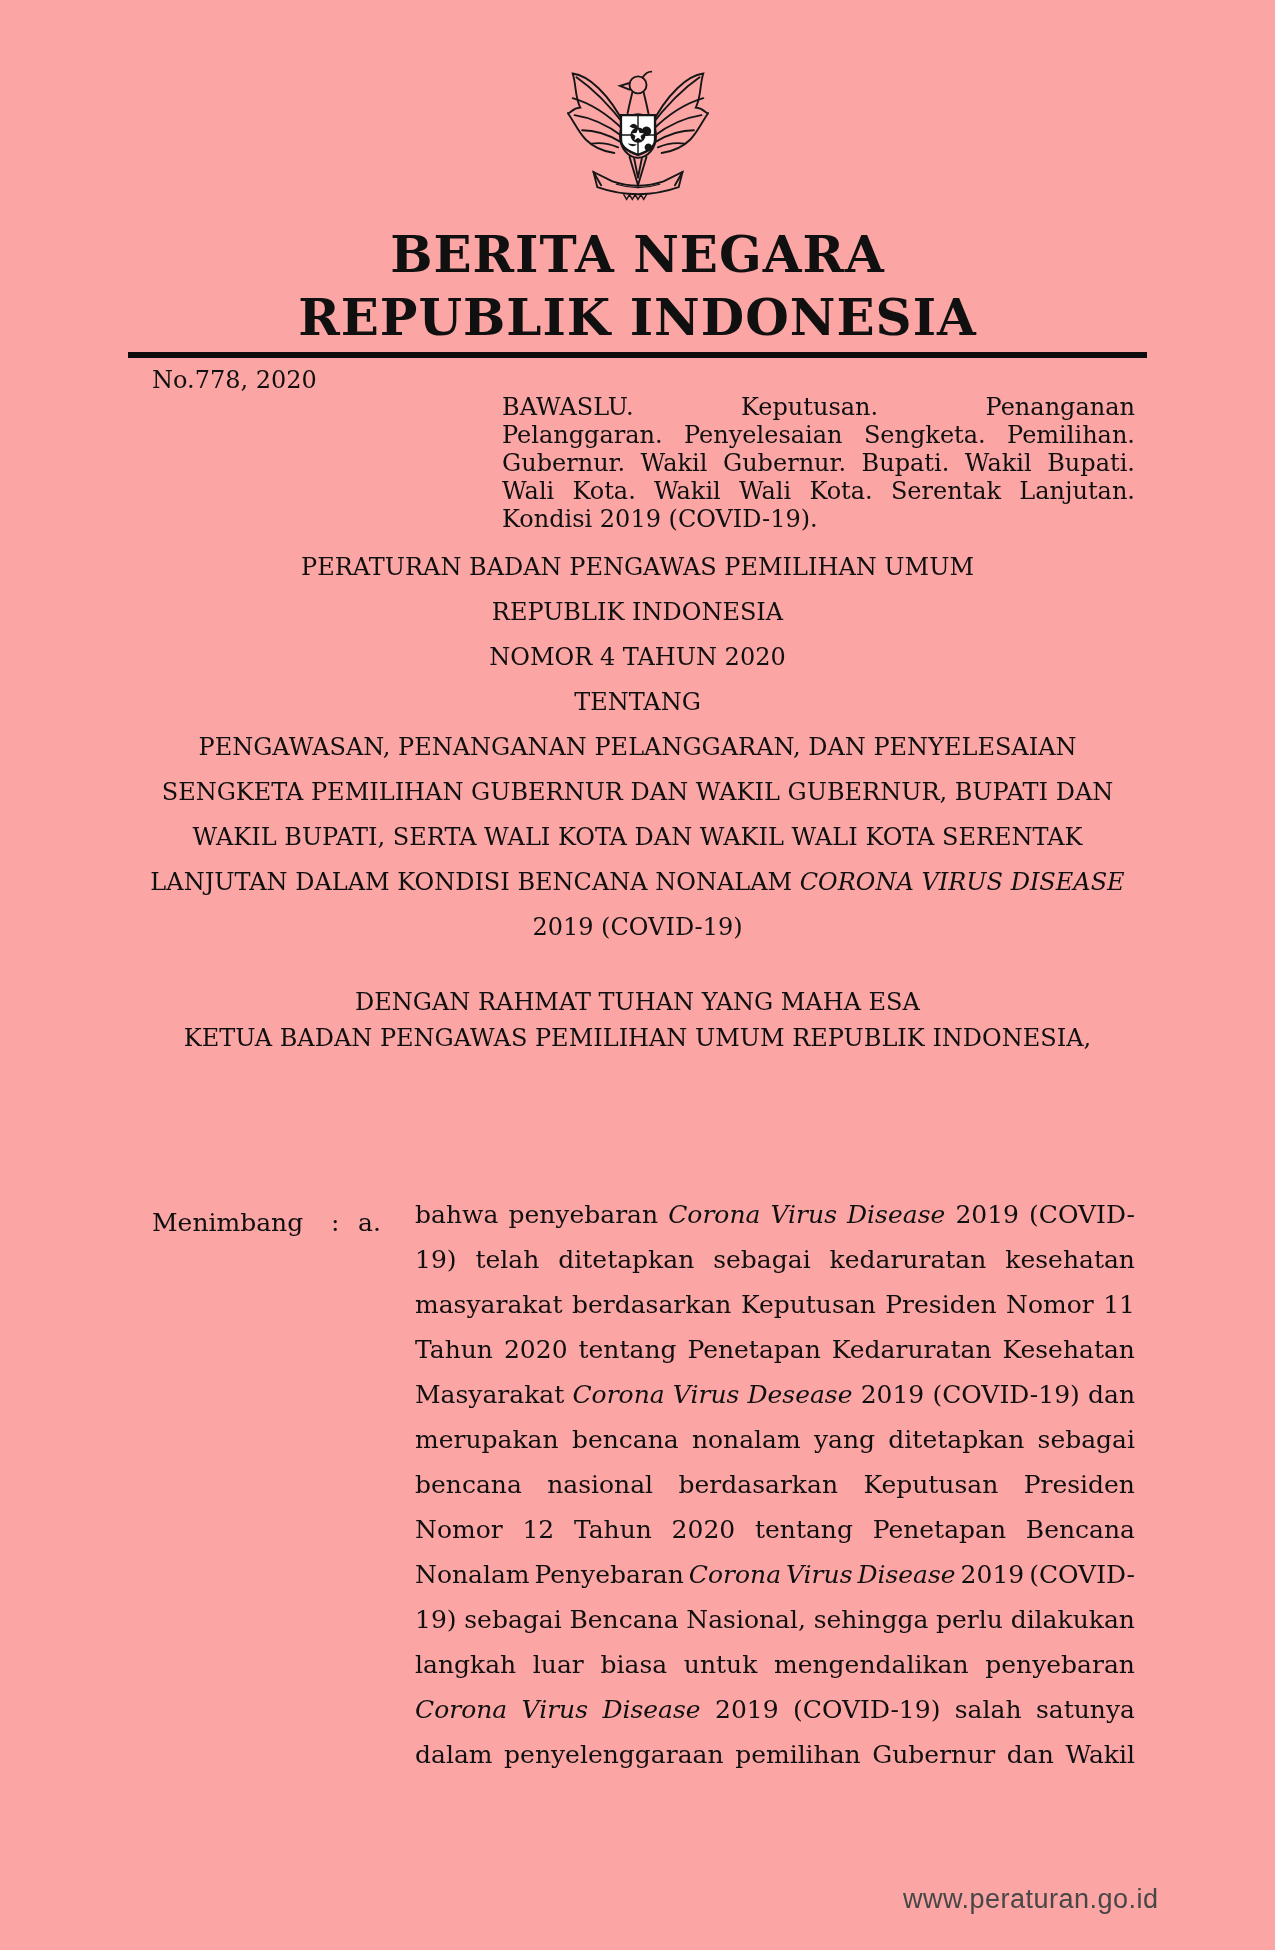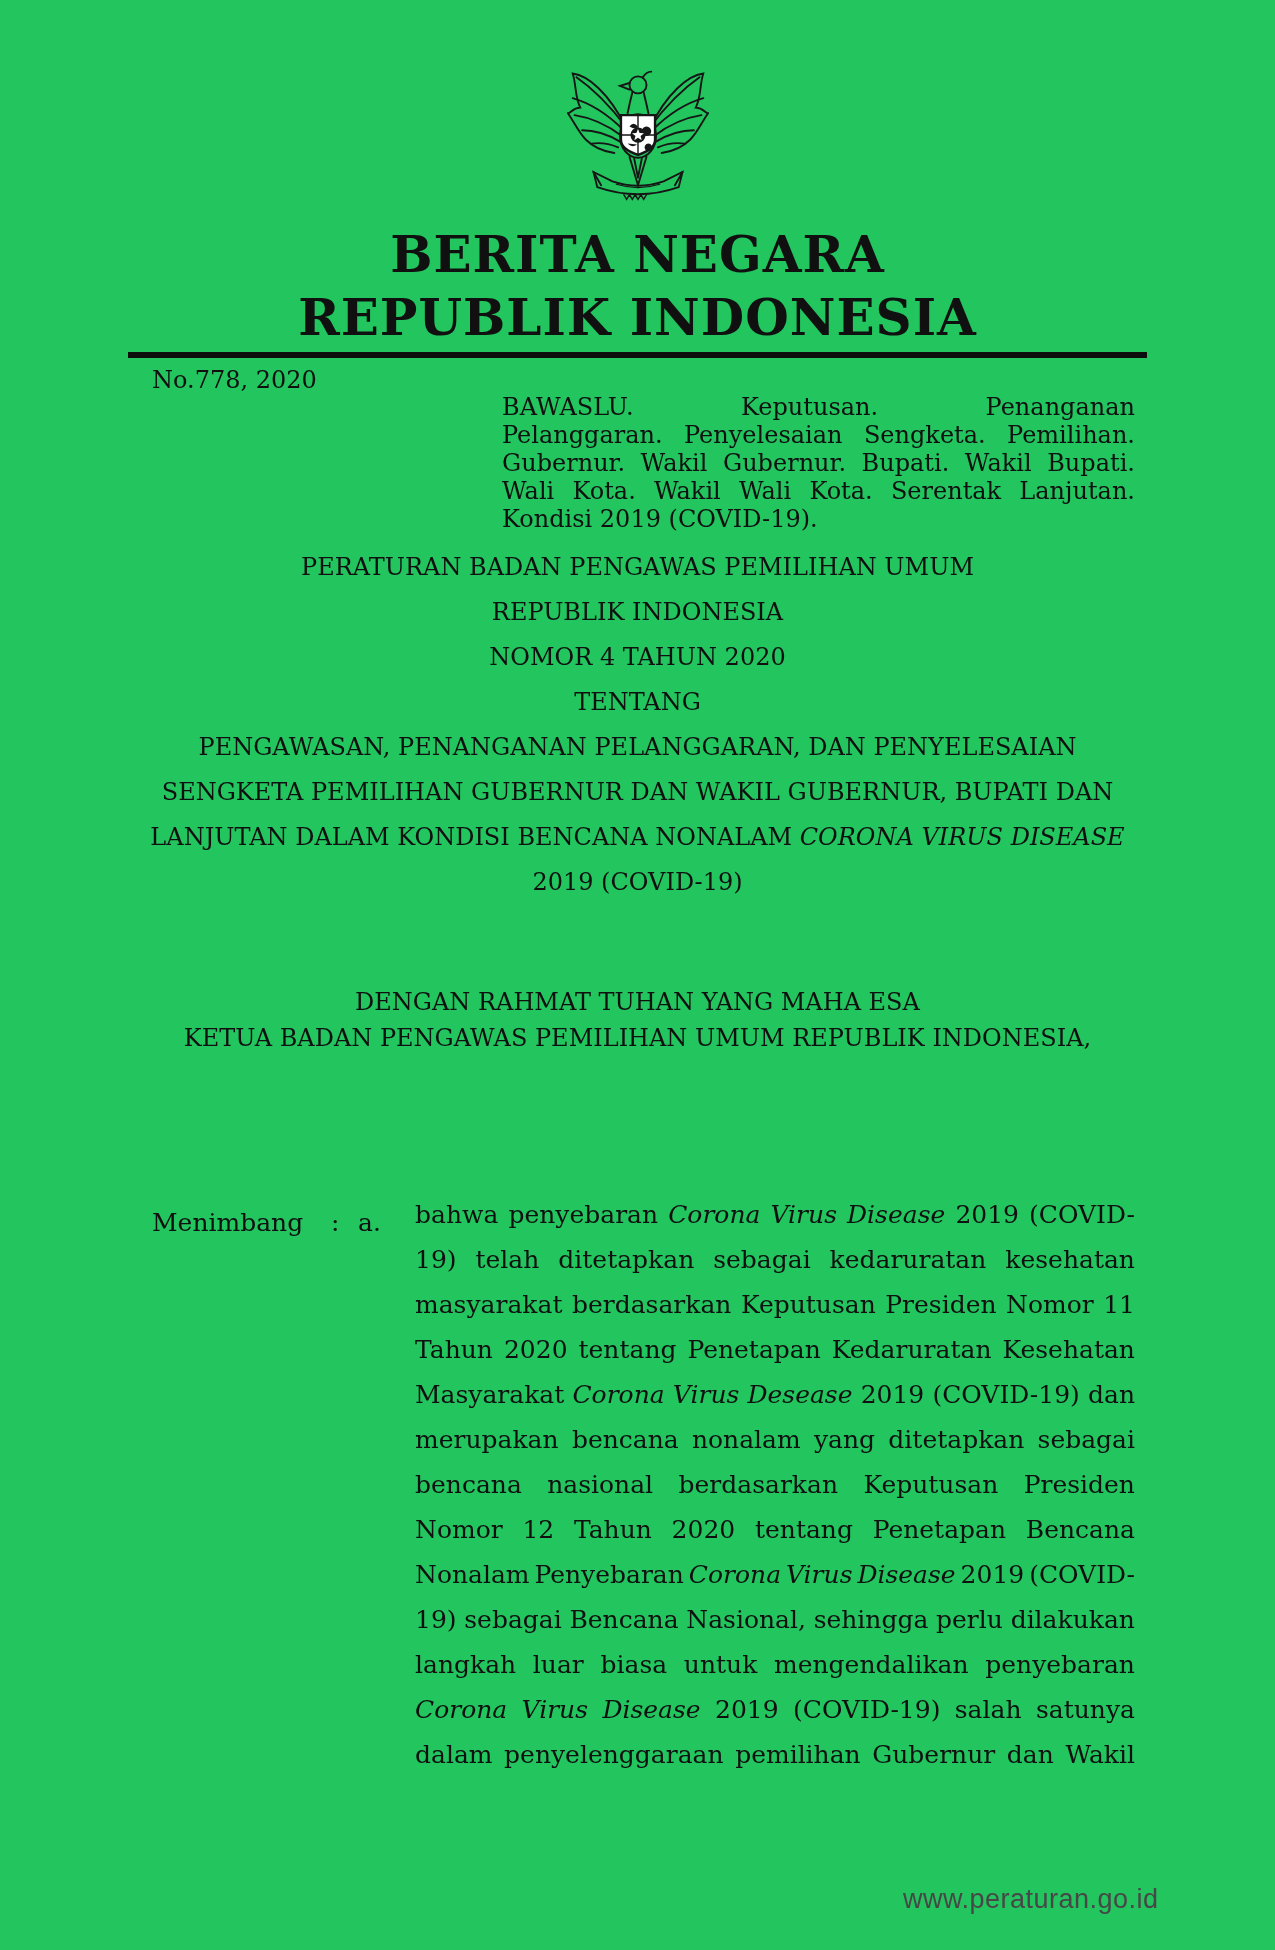--- a/index.html
+++ b/index.html
@@ -1,17 +1,17 @@
 <!DOCTYPE html>
 <html><head>
 <meta charset="utf-8">
 <style>
   html,body{margin:0;padding:0;background:#ffffff;}
   .page{
-    position:relative;width:1275px;height:1950px;background:#22c55e;
+    position:relative;width:1275px;height:1950px;background:#fca5a5;
     font-family:"DejaVu Serif", serif;color:#101010;overflow:hidden;
   }
   .emblem{position:absolute;left:567px;top:58px;width:142px;height:156px;}
   .masthead-line{
     position:absolute;left:128px;width:1019px;text-align:center;
     font-weight:700;font-size:50px;line-height:60px;letter-spacing:1px;white-space:nowrap;
   }
   .mast1{top:225px;}
   .mast2{top:288px;}
   .rule{position:absolute;left:128px;top:352px;width:1019px;height:6px;background:#0d0d0d;}
@@ -131,20 +131,21 @@
       </div>
   </div>
 
   <div class="title-block">
       <div class="pline cline"><span>PERATURAN BADAN PENGAWAS PEMILIHAN UMUM</span></div>
       <div class="pline cline"><span>REPUBLIK INDONESIA</span></div>
       <div class="pline cline"><span>NOMOR 4 TAHUN 2020</span></div>
       <div class="pline cline"><span>TENTANG</span></div>
       <div class="pline cline"><span>PENGAWASAN, PENANGANAN PELANGGARAN, DAN PENYELESAIAN</span></div>
       <div class="pline cline"><span>SENGKETA PEMILIHAN GUBERNUR DAN WAKIL GUBERNUR, BUPATI DAN</span></div>
+      <div class="pline cline"><span>WAKIL BUPATI, SERTA WALI KOTA DAN WAKIL WALI KOTA SERENTAK</span></div>
       <div class="pline cline"><span>LANJUTAN DALAM KONDISI BENCANA NONALAM </span><span class="it">CORONA VIRUS DISEASE</span></div>
       <div class="pline cline"><span>2019 (COVID-19)</span></div>
     </div>
 
   <div class="invocation">DENGAN RAHMAT TUHAN YANG MAHA ESA</div>
 
   <div class="issuer">KETUA BADAN PENGAWAS PEMILIHAN UMUM REPUBLIK INDONESIA,</div>
 
   <div class="consider">
     <div class="c-label">Menimbang</div>

